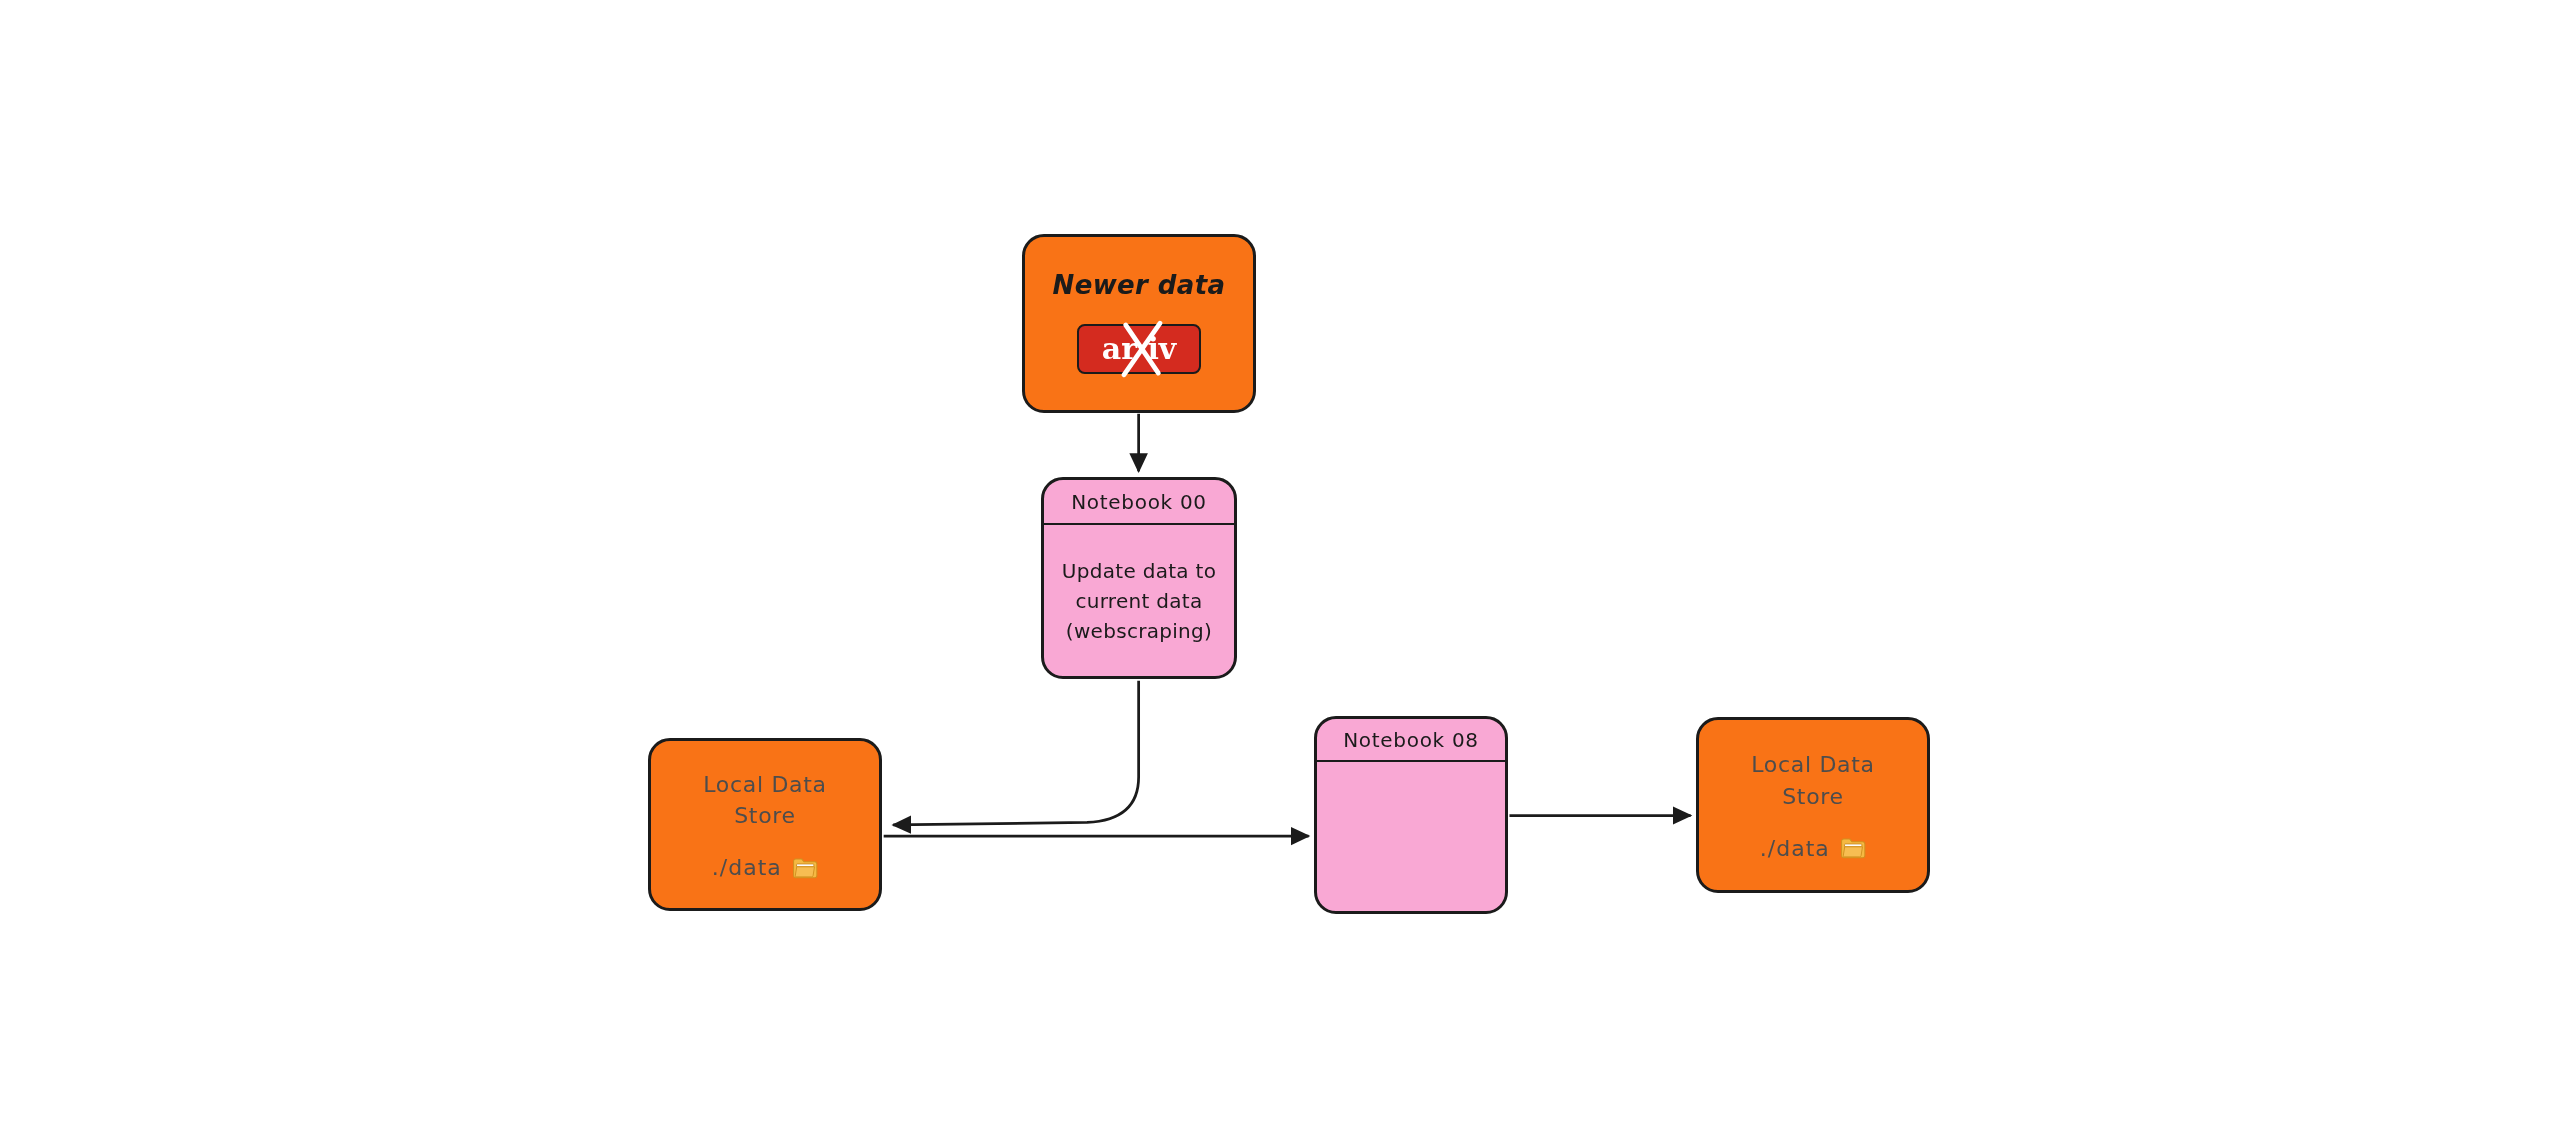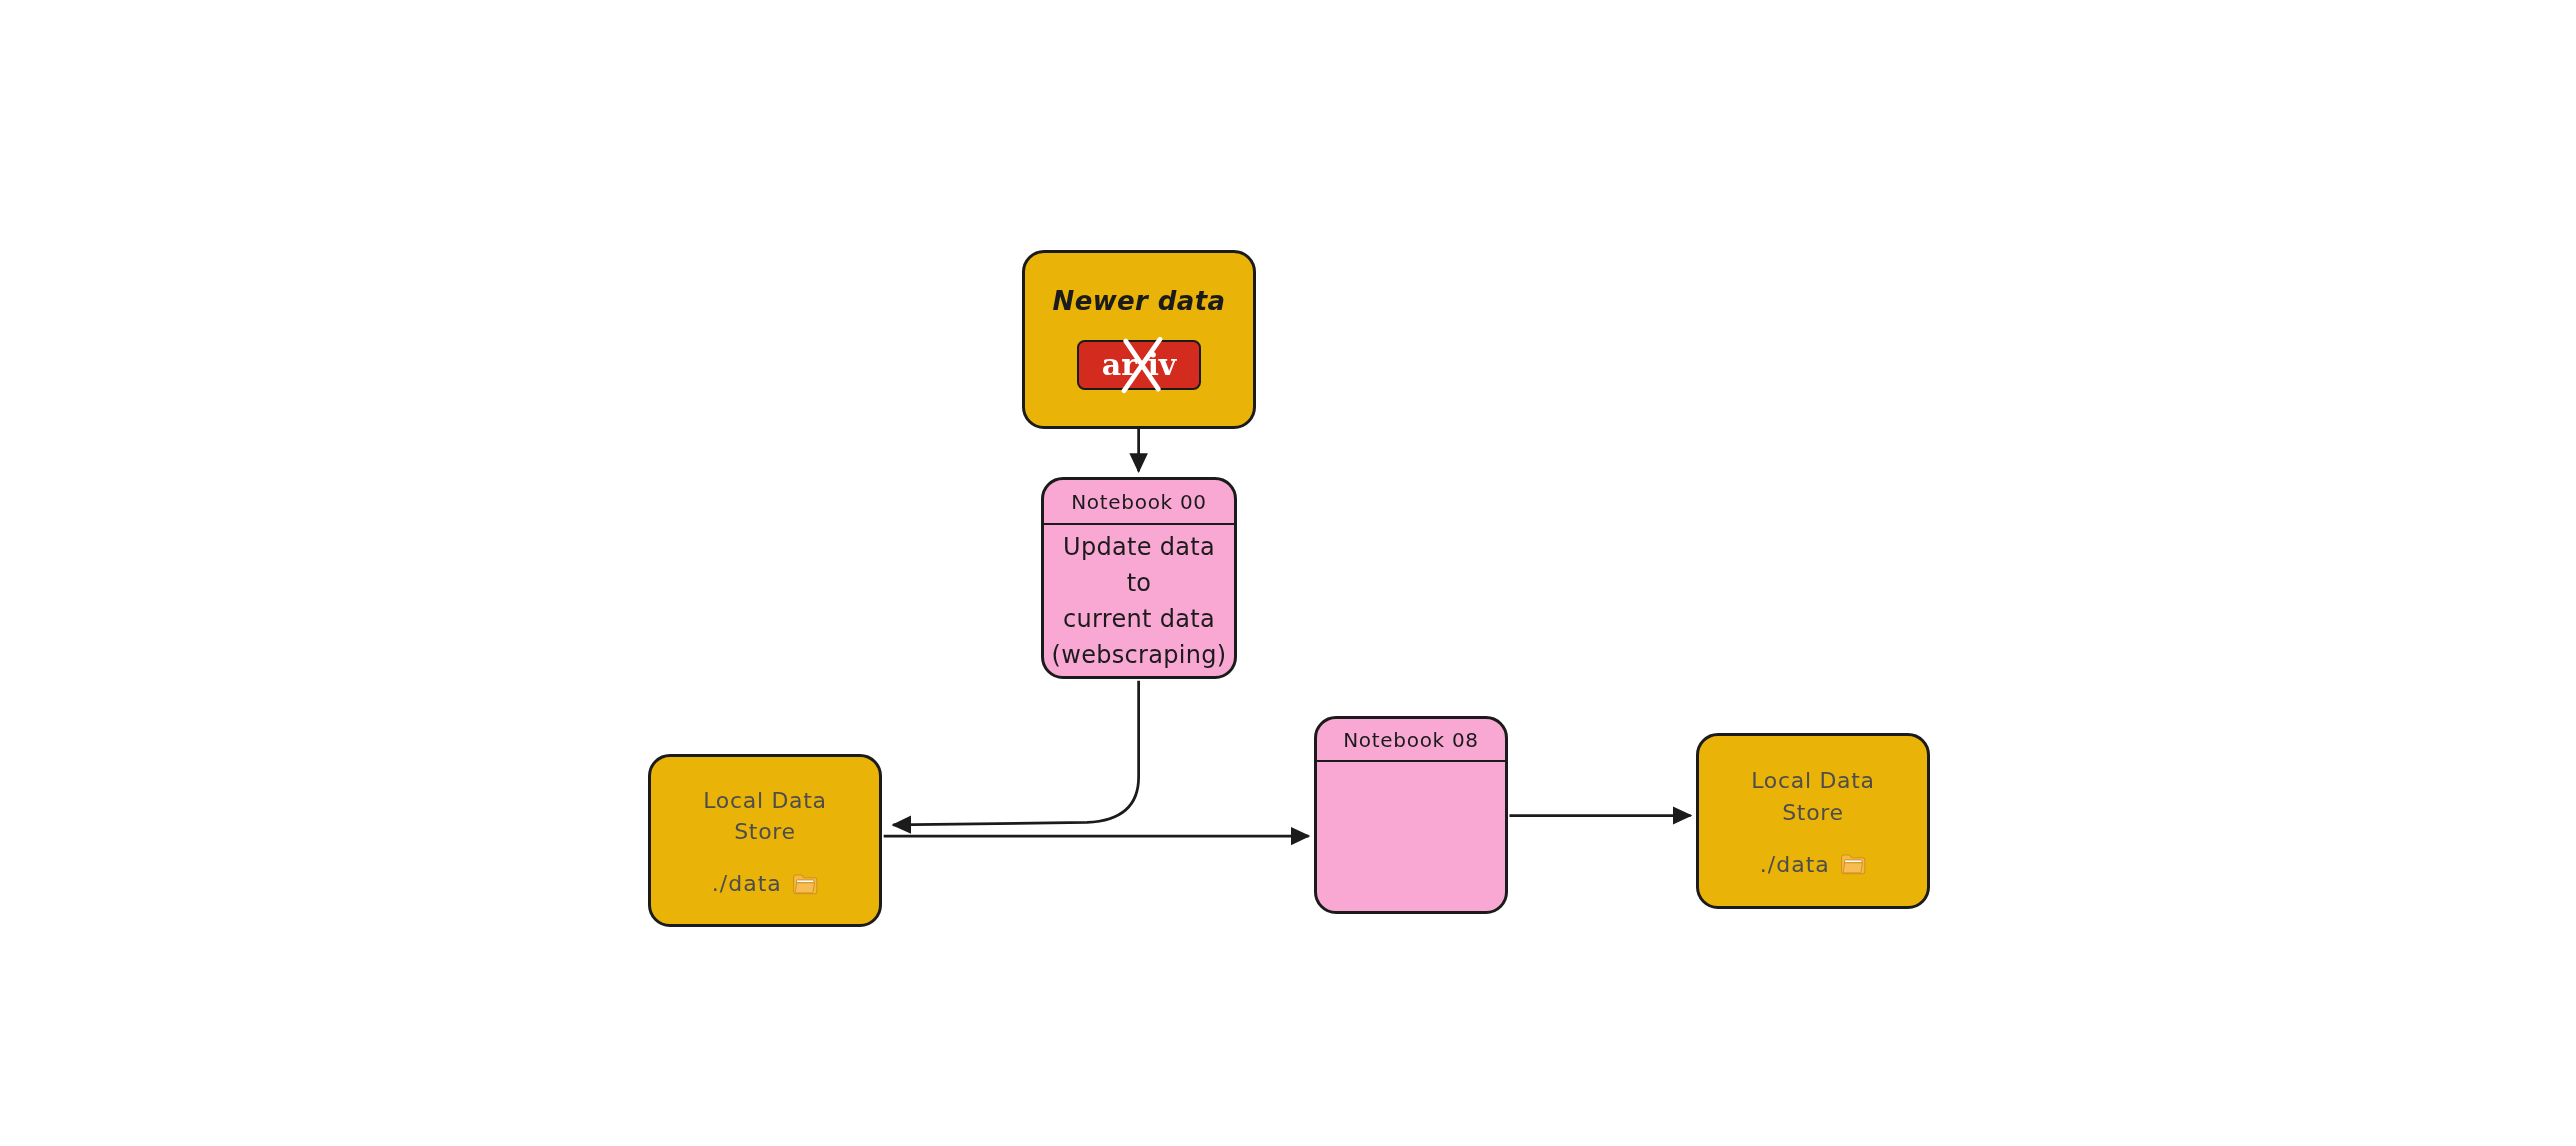--- a/index.html
+++ b/index.html
@@ -32,21 +32,21 @@
   .node {
     position: absolute;
     box-sizing: border-box;
     border: 3px solid #1b1b1b;
     border-radius: 22px;
     display: flex;
     flex-direction: column;
     align-items: center;
     justify-content: center;
   }
-  .node.green { background: #eab308; margin-top: 16px; }
+  .node.green { background: #f97316; }
   .node.blue  { background: #f9a8d4; }
 
   .node-label {
     font-family: "DejaVu Sans", sans-serif;
     color: #4d4d4d;
     text-align: center;
     line-height: 1.38;
     letter-spacing: 0.5px;
   }
 
@@ -119,21 +119,21 @@
     font-family: "DejaVu Sans", sans-serif;
   }
   .notebook .nb-body {
     flex: 1;
     width: 100%;
     box-sizing: border-box;
     display: flex;
     align-items: center;
     justify-content: center;
     text-align: center;
-    font-size: 24px;
+    font-size: 20px;
     line-height: 1.5;
     color: #1b1b1b;
     padding: 3.4px 8.6px;
     white-space: pre-line;
     letter-spacing: 0.3px;
   }
 
   #node-notebook-00 {
     left: 1041px;
     top: 477px;

